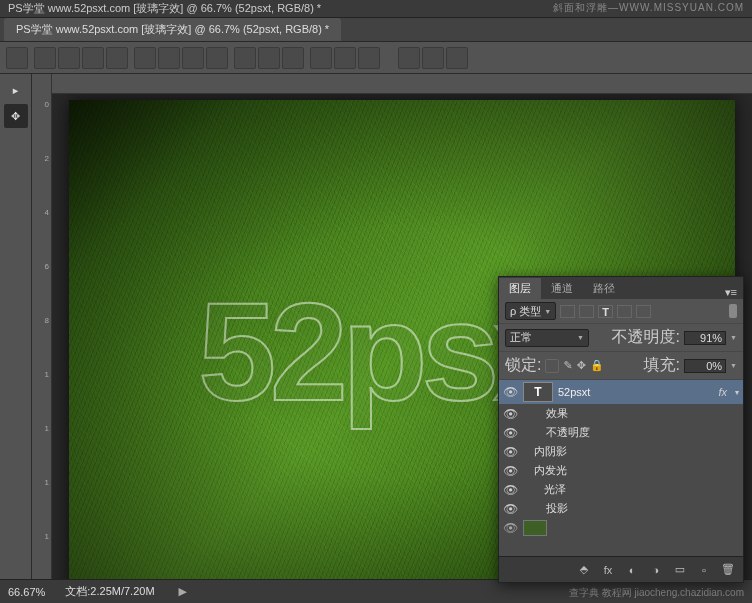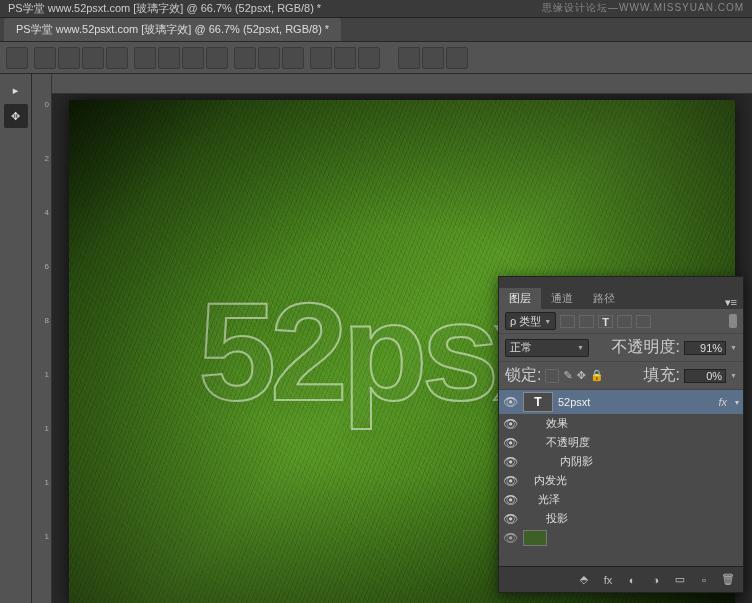--- a/index.html
+++ b/index.html
@@ -19,21 +19,21 @@
 .vruler{width:20px;background:#535353;border-right:1px solid #333;position:relative}
 .hruler{height:20px;background:#535353;border-bottom:1px solid #333;position:absolute;top:0;left:20px;right:0}
 .vnum{position:absolute;right:2px;writing-mode:horizontal-tb;color:#aaa;font-size:8px;text-align:right;width:16px}
 .canvaswrap{position:absolute;top:20px;left:20px;right:0;bottom:0;overflow:hidden;background:#282828;display:flex;align-items:flex-start;justify-content:center;padding-top:6px}
 .canvas{width:666px;height:504px;background:linear-gradient(135deg,#1a3008 0%,#3a6818 15%,#4c8020 35%,#5a9428 50%,#4c8020 65%,#3a6818 85%,#1a3008 100%);position:relative;box-shadow:0 0 18px rgba(0,0,0,.7);overflow:hidden}
 .grass{position:absolute;inset:0;background-image:repeating-linear-gradient(72deg,rgba(120,200,60,.15) 0 1px,transparent 1px 3px),repeating-linear-gradient(112deg,rgba(30,70,10,.25) 0 1px,transparent 1px 4px),repeating-linear-gradient(45deg,rgba(180,230,100,.08) 0 1px,transparent 1px 6px);mix-blend-mode:overlay}
 .vignette{position:absolute;inset:0;background:radial-gradient(ellipse at center,transparent 35%,rgba(0,0,0,.55) 100%)}
 .glass{position:absolute;left:50%;top:50%;transform:translate(-50%,-50%);font-size:140px;font-weight:900;font-family:Arial,sans-serif;letter-spacing:-6px;color:rgba(255,255,255,.02);text-shadow:0 2px 3px rgba(255,255,255,.35),0 -2px 3px rgba(0,0,0,.35),0 0 18px rgba(255,255,255,.25),inset 0 0 10px rgba(255,255,255,.5);-webkit-text-stroke:2px rgba(255,255,255,.5);filter:drop-shadow(0 4px 6px rgba(0,0,0,.3))}
 .status{height:24px;background:#3a3a3a;color:#ddd;display:flex;align-items:center;padding:0 8px;gap:20px;font-size:11px;border-top:1px solid #222}
 .panel{position:absolute;right:8px;top:276px;width:246px;background:#535353;border:1px solid #222;box-shadow:0 3px 14px rgba(0,0,0,.6);color:#ccc}
-.ptabs{display:flex;background:#3a3a3a;height:32px;align-items:flex-end}
+.ptabs{display:flex;background:#3a3a3a;height:22px;align-items:flex-end}
 .ptab{padding:3px 10px;color:#aaa;font-size:11px}
 .ptab.act{background:#535353;color:#eee}
 .pmenu{margin-left:auto;padding:0 6px;color:#ccc}
 .prow{display:flex;align-items:center;padding:3px 6px;gap:4px;border-bottom:1px solid #474747}
 .sel-drop{background:#3a3a3a;border:1px solid #222;color:#ddd;padding:1px 4px;height:18px;display:flex;align-items:center;gap:3px;border-radius:2px}
 .chev{font-size:7px;color:#aaa}
 .pic{width:15px;height:13px;border:1px solid #666;display:inline-block}
 .lbl{color:#ccc;font-size:16px}
 .pctbox{background:#3a3a3a;border:1px solid #222;padding:0 3px;width:42px;text-align:right;color:#ddd}
 .layerlist{min-height:176px;background:#4a4a4a}
@@ -53,21 +53,21 @@
 .wm2{position:absolute;right:8px;bottom:3px;color:#888;font-size:10px}
 .lockrow{display:flex;align-items:center;gap:4px}
 .lockico{width:14px;height:14px;border:1px solid #666;border-radius:2px}
 </style>
 </head>
 <body>
 
 <div class="app">
   <div class="titlebar">
     <span>PS学堂 www.52psxt.com [玻璃字效] @ 66.7% (52psxt, RGB/8) *</span>
-    <span class="wm1">思缘设计论坛—WWW.MISSYUAN.COM</span>
+    <span class="wm1">斜面和浮雕—WWW.MISSYUAN.COM</span>
   </div>
 
   <div class="tab-row">
     <div class="doc-tab">
       <span>PS学堂 www.52psxt.com [玻璃字效] @ 66.7% (52psxt, RGB/8) *</span>
     </div>
   </div>
 
   <div class="opts">
     <div class="ob"></div>
@@ -122,20 +122,26 @@
       <div class="canvaswrap">
         <div class="canvas">
           <div class="grass"></div>
           <div class="glass">52psxt</div>
           <div class="vignette"></div>
         </div>
       </div>
     </div>
   </div>
 
+  <div class="status">
+    <span>66.67%</span>
+    <span>文档:2.25M/7.20M</span>
+    <span style="margin-left:4px;color:#aaa">▶</span>
+    <span class="wm2">查字典  教程网  jiaocheng.chazidian.com</span>
+  </div>
 </div>
 
 <div class="panel">
   <div class="ptabs">
     <div class="ptab act">图层</div>
     <div class="ptab">通道</div>
     <div class="ptab">路径</div>
     <div class="pmenu">▾≡</div>
   </div>
 
@@ -188,29 +194,29 @@
       <div class="subrow">
         <span class="eye" style="margin-left:-42px">👁</span>
         <span style="margin-left:22px">效果</span>
       </div>
       <div class="subrow">
           <span class="eye" style="margin-left:-42px">👁</span>
           <span style="margin-left:22px">不透明度</span>
         </div>
       <div class="subrow">
           <span class="eye" style="margin-left:-42px">👁</span>
-          <span style="margin-left:36px">内阴影</span>
+          <span style="margin-left:10px">内阴影</span>
         </div>
       <div class="subrow">
           <span class="eye" style="margin-left:-42px">👁</span>
           <span style="margin-left:10px">内发光</span>
         </div>
       <div class="subrow">
           <span class="eye" style="margin-left:-42px">👁</span>
-          <span style="margin-left:14px">光泽</span>
+          <span style="margin-left:20px">光泽</span>
         </div>
       <div class="subrow">
           <span class="eye" style="margin-left:-42px">👁</span>
           <span style="margin-left:22px">投影</span>
         </div>
     </div>
     <div class="lrow" style="height:20px;opacity:.7">
       <span class="eye">👁</span>
       <div class="thumb" style="width:24px;height:16px"></div>
     </div>

